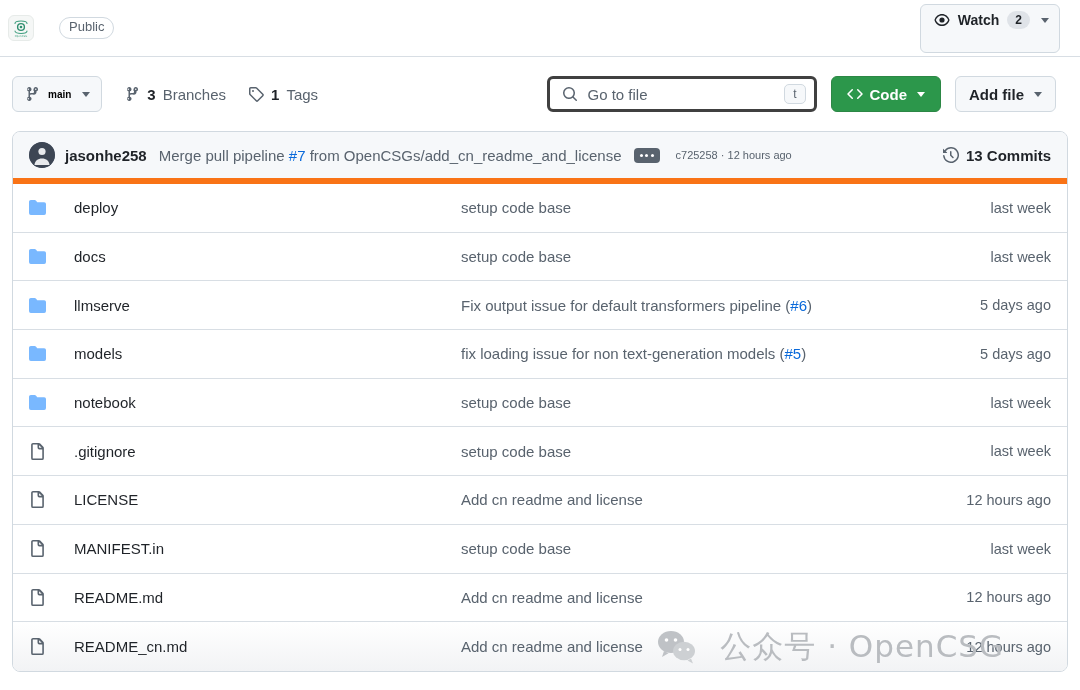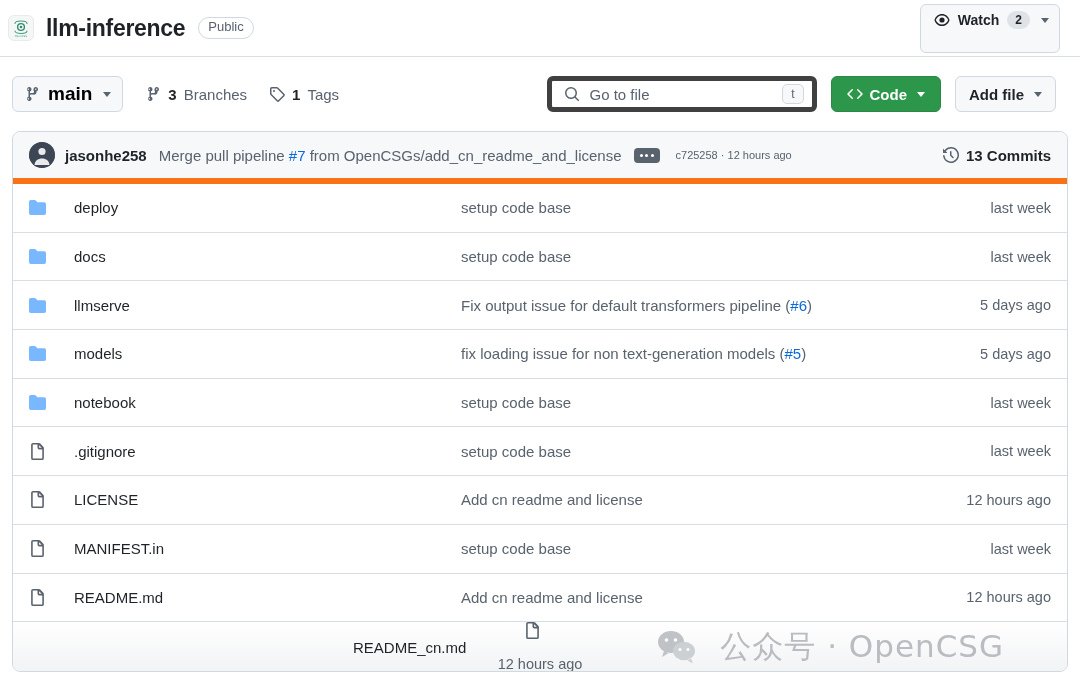--- a/index.html
+++ b/index.html
@@ -93,38 +93,38 @@
     padding: 0 24px 0 12px;
     height: 74px;
   }
   .branch-btn {
     display: inline-flex; align-items: center; gap: 8px;
     background: #f6f8fa;
     border: 1px solid #d1d9e0;
     border-radius: 6px;
     height: 36px;
     padding: 0 11px;
-    font-size: 19px;
+    font-size: 10px;
     font-weight: bold;
     cursor: pointer;
   }
   .refs-item {
     display: inline-flex; align-items: center; gap: 7px;
     margin-left: 22px;
     font-size: 15px;
     color: #59636e;
     cursor: pointer;
   }
   .refs-item b { color: #1f2328; font-weight: bold; }
 
   .toolbar-right { margin-left: auto; display: flex; align-items: center; gap: 14px; }
   .gotofile {
     display: flex; align-items: center;
     width: 270px; height: 36px;
-    border: 5px solid #404040;
+    border: 3px solid #404040;
     border-radius: 6px;
     background: #ffffff;
     padding: 0 8px 0 12px;
     cursor: pointer;
   }
   .gotofile .ph { flex: 1; font-size: 15px; color: #59636e; margin-left: 10px; }
   .kbd {
     border: 1px solid #d1d9e0;
     background: #f6f8fa;
     border-radius: 5px;
@@ -188,21 +188,21 @@
   }
 
   .row {
     display: flex;
     align-items: center;
     height: 48.7px;
     border-bottom: 1px solid #d8dee4;
     padding: 0 16px;
     font-size: 15px;
   }
-  .row:last-child { border-bottom: none; flex-direction: column; }
+  .row:last-child { border-bottom: none; }
   .row .icon-cell { width: 32px; flex: 0 0 auto; display: flex; align-items: center; }
   .row .name-cell { width: 400px; flex: 0 0 auto; color: #1f2328; }
   .row .name-cell span { cursor: pointer; margin-left: 13px; }
   .row .msg-cell { flex: 1 1 auto; color: #59636e; overflow: hidden; white-space: nowrap; }
   .row .msg-cell a { color: #59636e; text-decoration: none; }
   .row .msg-cell .pr { color: #0969da; }
   .row .age-cell { flex: 0 0 auto; color: #59636e; text-align: right; white-space: nowrap; font-size: 14.5px; }
   .row.last { background: linear-gradient(to bottom, #ffffff 0%, #f2f3f5 100%); }
 
   
@@ -226,21 +226,20 @@
 <div class="repo-header">
   <div class="owner-avatar">
     <svg width="20" height="20" viewBox="0 0 20 20">
       <path d="M4 5.5c0-1.4 2.7-2.5 6-2.5s6 1.1 6 2.5" stroke="#3f9f7f" stroke-width="1.1" fill="none" stroke-linecap="round"></path>
       <path d="M16 13c0 1.4-2.7 2.5-6 2.5S4 14.4 4 13" stroke="#3f9f7f" stroke-width="1.1" fill="none" stroke-linecap="round"></path>
       <circle cx="10" cy="9" r="3.4" fill="none" stroke="#2f8f6f" stroke-width="1.4"></circle>
       <circle cx="10" cy="9" r="1.3" fill="#2f8f6f"></circle>
       <text x="10" y="18.6" font-size="2.6" fill="#3f9f7f" text-anchor="middle" font-family="DejaVu Sans, sans-serif">OpenCSG</text>
     </svg>
   </div>
-  <div class="repo-title">llm-inference</div>
   <div class="visibility-badge">Public</div>
 
   <div class="header-right">
     <button class="btn watch">
       <svg width="16" height="16" viewBox="0 0 16 16">
         <path fill="#1f2328" d="M8 2C4.5 2 1.7 4.4.6 7.6a1.2 1.2 0 000 .8C1.7 11.6 4.5 14 8 14s6.3-2.4 7.4-5.6a1.2 1.2 0 000-.8C14.3 4.4 11.5 2 8 2zm0 10.5c-2.8 0-5.2-1.9-6.2-4.5C2.8 5.4 5.2 3.5 8 3.5s5.2 1.9 6.2 4.5c-1 2.6-3.4 4.5-6.2 4.5z"></path>
         <circle cx="8" cy="8" r="2.6" fill="#1f2328"></circle>
       </svg>
       <span>Watch</span>
       <span class="counter">2</span>

